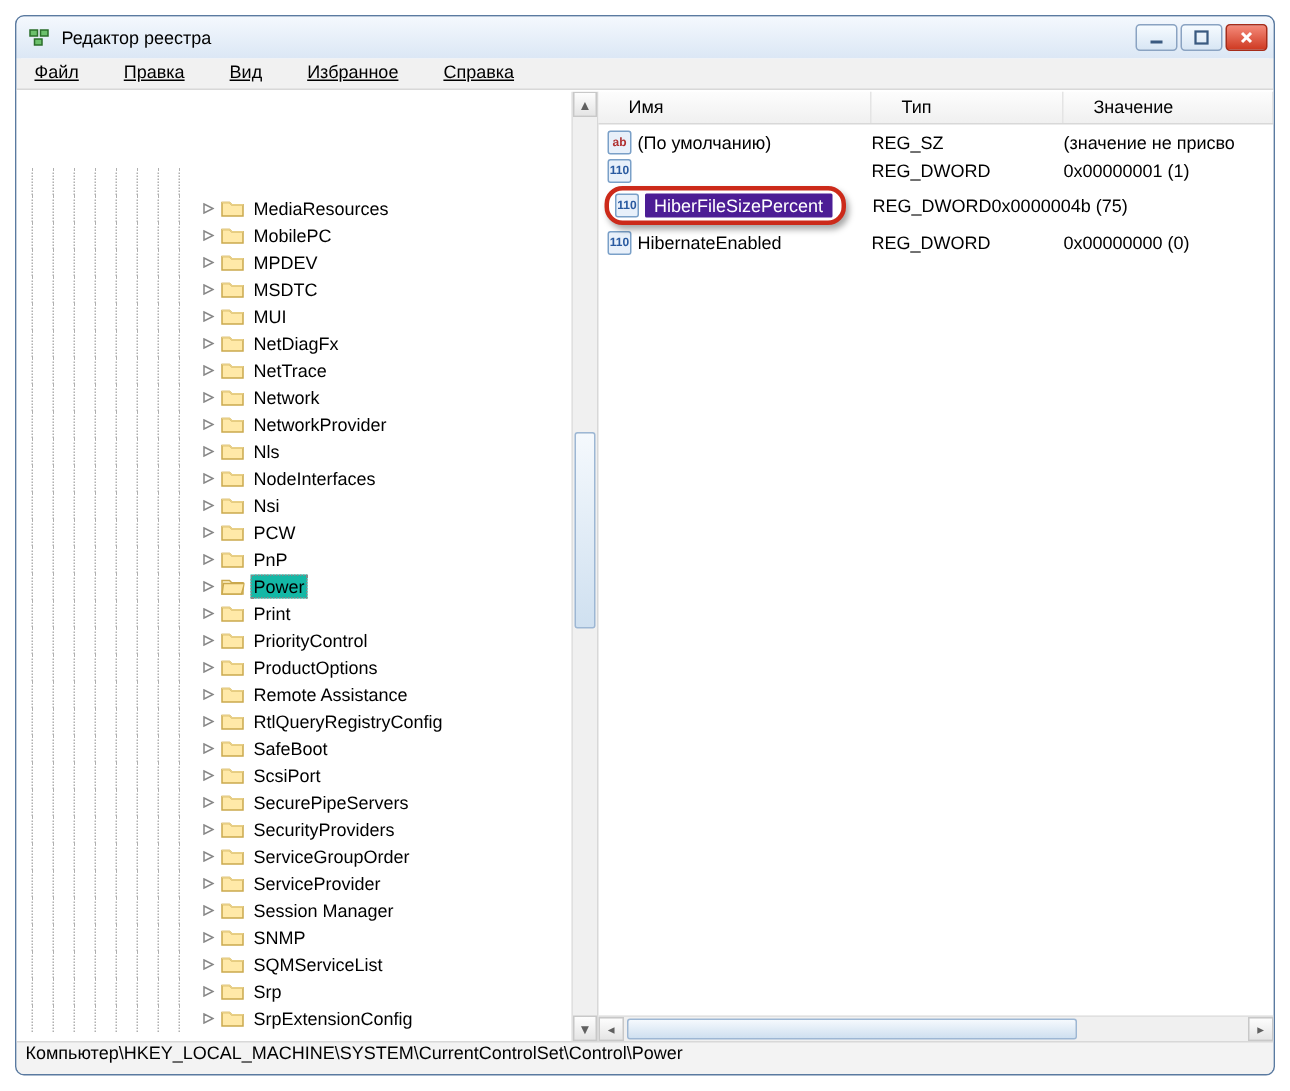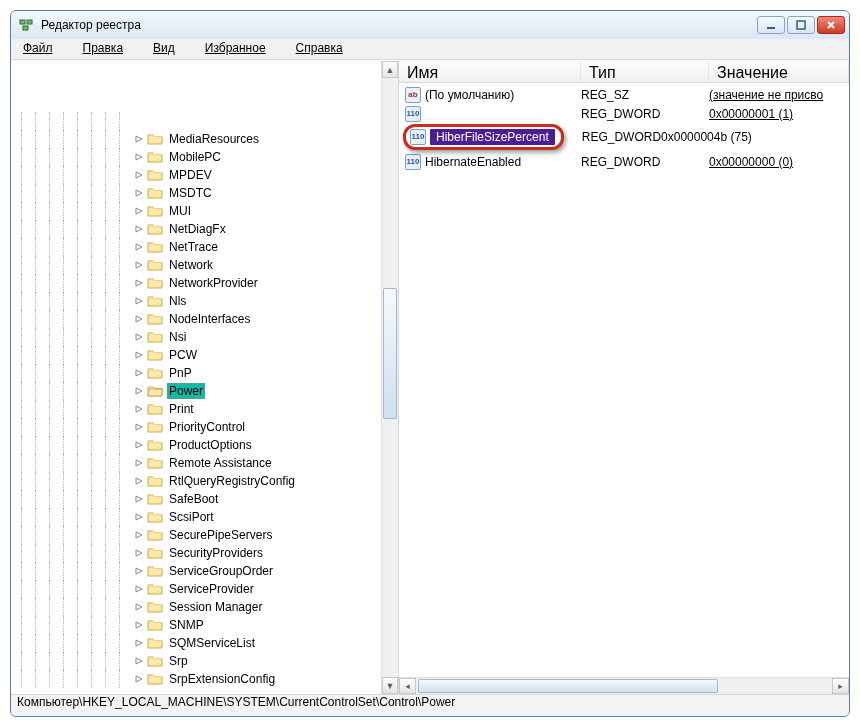--- a/index.html
+++ b/index.html
@@ -149,22 +149,22 @@
     position: relative;
   }
   .list-header {
     height: 22px;
     display: flex;
     border-bottom: 1px solid #d8d8d8;
     background: linear-gradient(#fdfdfd,#f0f0f0);
   }
   .col {
     border-right: 1px solid #e4e4e4;
-    padding: 3px 8px;
-    font-size: 16px;
+    padding: 3px 20px;
+    font-size: 12px;
     cursor: pointer;
   }
   .col.name { width: 182px; }
   .col.type { width: 128px; }
   .col.val  { flex: 1; }
   .list-body {
     flex: 1;
     overflow: hidden;
     padding-top: 2px;
     position: relative;
@@ -183,21 +183,21 @@
     border: 1px solid #7aa0c8;
     background: #e8f0fa;
     font-size: 8px;
     font-weight: bold;
     border-radius: 2px;
   }
   .lrow .icon.str { color: #b03030; }
   .lrow .icon.dw  { color: #2a5aa0; }
   .lrow .n { width: 156px; }
   .lrow .t { width: 128px; }
-  .lrow .v { flex: 1; text-decoration: underline; }
+  .lrow .v { flex: 1; }
   
   .callout-wrap {
     position: relative;
     height: 25px;
     display: flex;
     align-items: center;
     margin: 1px 0 3px 0;
   }
   .callout {
     margin-left: 4px;

